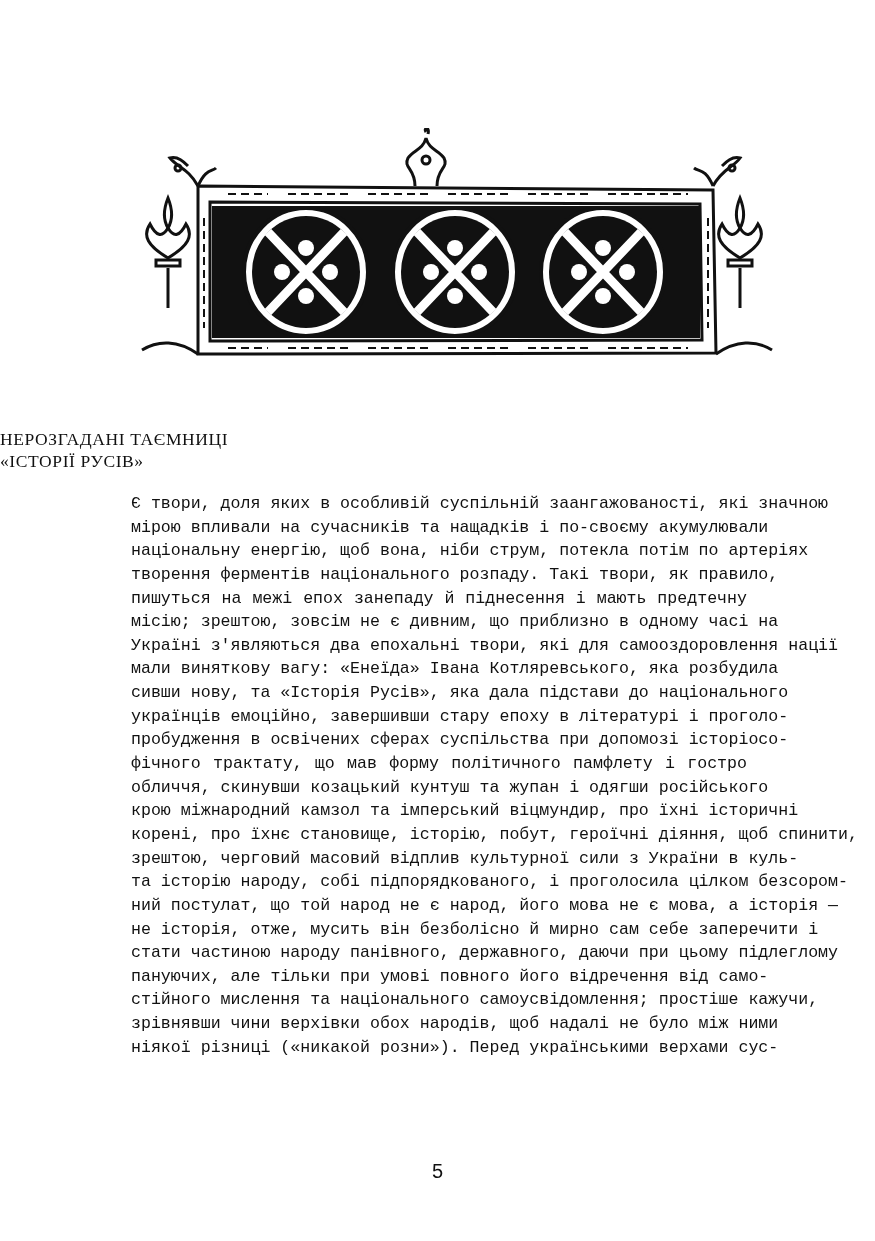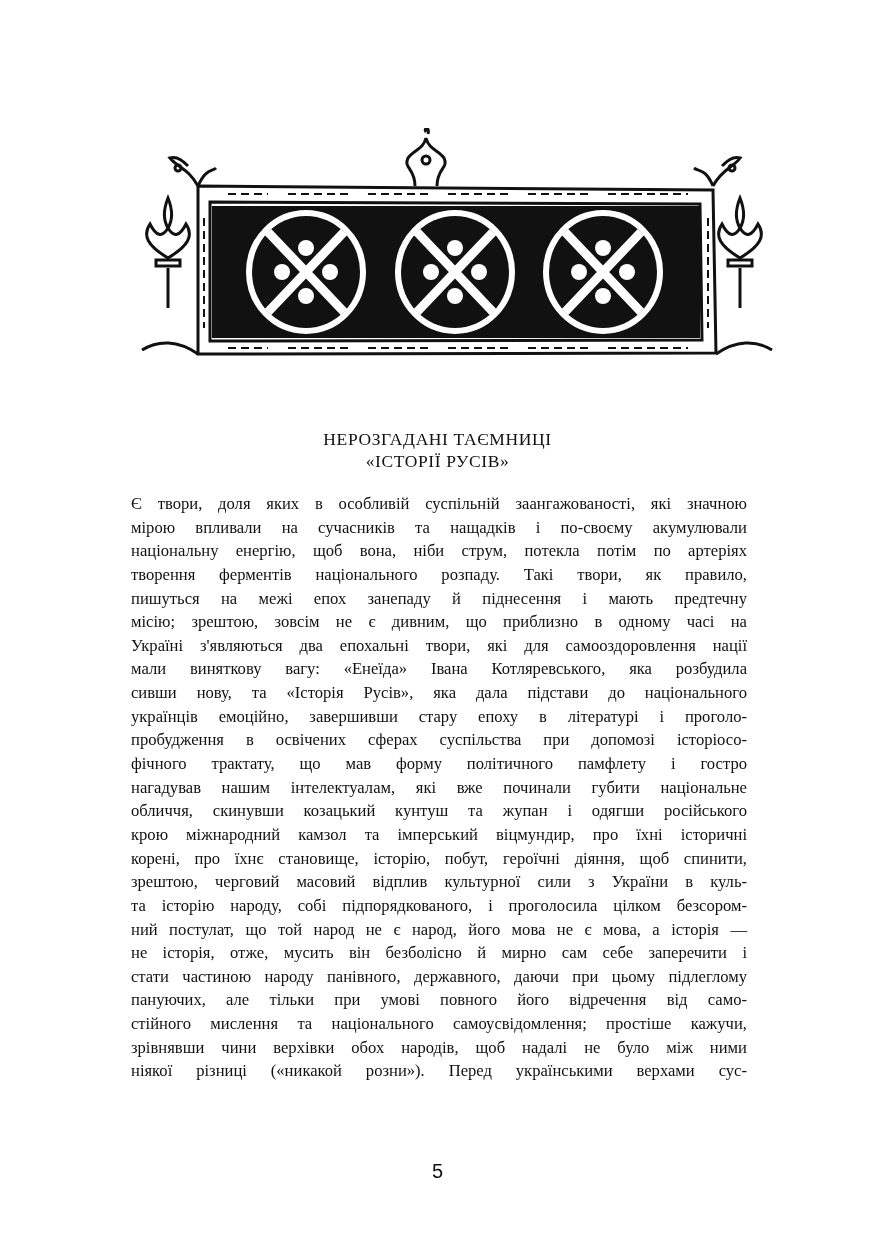--- a/index.html
+++ b/index.html
@@ -1,23 +1,23 @@
 <!DOCTYPE html>
 <html><head>
 <meta charset="utf-8">
 <style>
   html, body { margin: 0; padding: 0; background: #ffffff; }
   body { width: 875px; height: 1241px; position: relative; overflow: hidden; color: #111; }
   .ornament { position: absolute; left: 128px; top: 128px; width: 652px; height: 248px; }
-  .title { position: absolute; left: 0; width: 875px; top: 428px; text-align: center;
+  .title { position: absolute; left: 0; width: 875px; top: 428px; 
            font-family: "Liberation Serif", serif; font-size: 17.5px; letter-spacing: 0.6px;
            line-height: 22px; color: #111; }
   .title div { white-space: nowrap; }
   .body-text { position: absolute; left: 131px; top: 492px; width: 616px;
-               font-family: Liberation Serif, serif; font-size: 16.6px; line-height: 23.65px;
+               font-family: Liberation Mono, monospace; font-size: 16.6px; line-height: 23.65px;
                color: #111; }
   .line { display: block; white-space: nowrap; text-align: justify; text-align-last: justify; height: 23.65px; }
   .page-num { position: absolute; left: 0; width: 875px; top: 1160px; text-align: center;
               font-family: "Liberation Sans", sans-serif; font-size: 20px; color: #111; }
 </style>
 </head>
 <body>
 
 <svg class="ornament" viewBox="0 0 652 248" xmlns="http://www.w3.org/2000/svg">
   <g fill="none" stroke="#111" stroke-width="3">
@@ -96,21 +96,20 @@
   <span class="line">національну енергію, щоб вона, ніби струм, потекла потім по артеріях</span>
   <span class="line">творення ферментів національного розпаду. Такі твори, як правило,</span>
   <span class="line">пишуться на межі епох занепаду й піднесення і мають предтечну</span>
   <span class="line">місію; зрештою, зовсім не є дивним, що приблизно в одному часі на</span>
   <span class="line">Україні з'являються два епохальні твори, які для самооздоровлення нації</span>
   <span class="line">мали виняткову вагу:  «Енеїда» Івана Котляревського, яка розбудила</span>
   <span class="line">сивши нову, та «Історія Русів», яка дала підстави до національного</span>
   <span class="line">українців емоційно, завершивши стару епоху в літературі і проголо-</span>
   <span class="line">пробудження в освічених сферах суспільства при допомозі історіосо-</span>
   <span class="line">фічного трактату, що мав форму політичного памфлету і гостро</span>
-  <span class="line">нагадував нашим інтелектуалам, які вже починали губити національне</span>
   <span class="line">обличчя, скинувши козацький кунтуш та жупан і одягши російського</span>
   <span class="line">крою міжнародний камзол та імперський віцмундир, про їхні історичні</span>
   <span class="line">корені, про їхнє становище, історію, побут, героїчні діяння, щоб спинити,</span>
   <span class="line">зрештою, черговий масовий відплив культурної сили з України в куль-</span>
   <span class="line">та історію народу, собі підпорядкованого, і проголосила цілком безсором-</span>
   <span class="line">ний постулат, що той народ не є народ, його мова не є мова, а історія —</span>
   <span class="line">не історія, отже, мусить він безболісно й мирно сам себе заперечити і</span>
   <span class="line">стати частиною народу панівного, державного, даючи при цьому підлеглому</span>
   <span class="line">пануючих, але тільки при умові повного його відречення від само-</span>
   <span class="line">стійного мислення та національного самоусвідомлення; простіше кажучи,</span>

